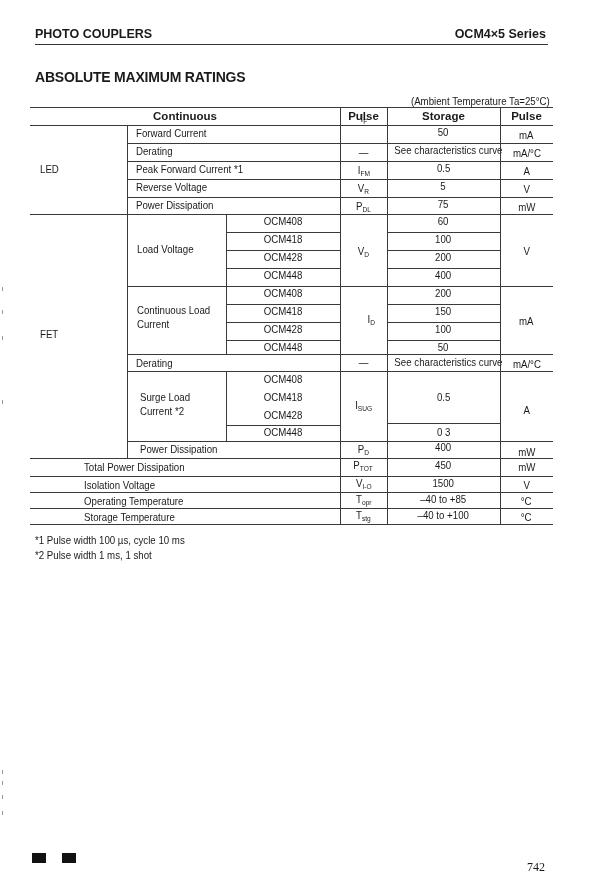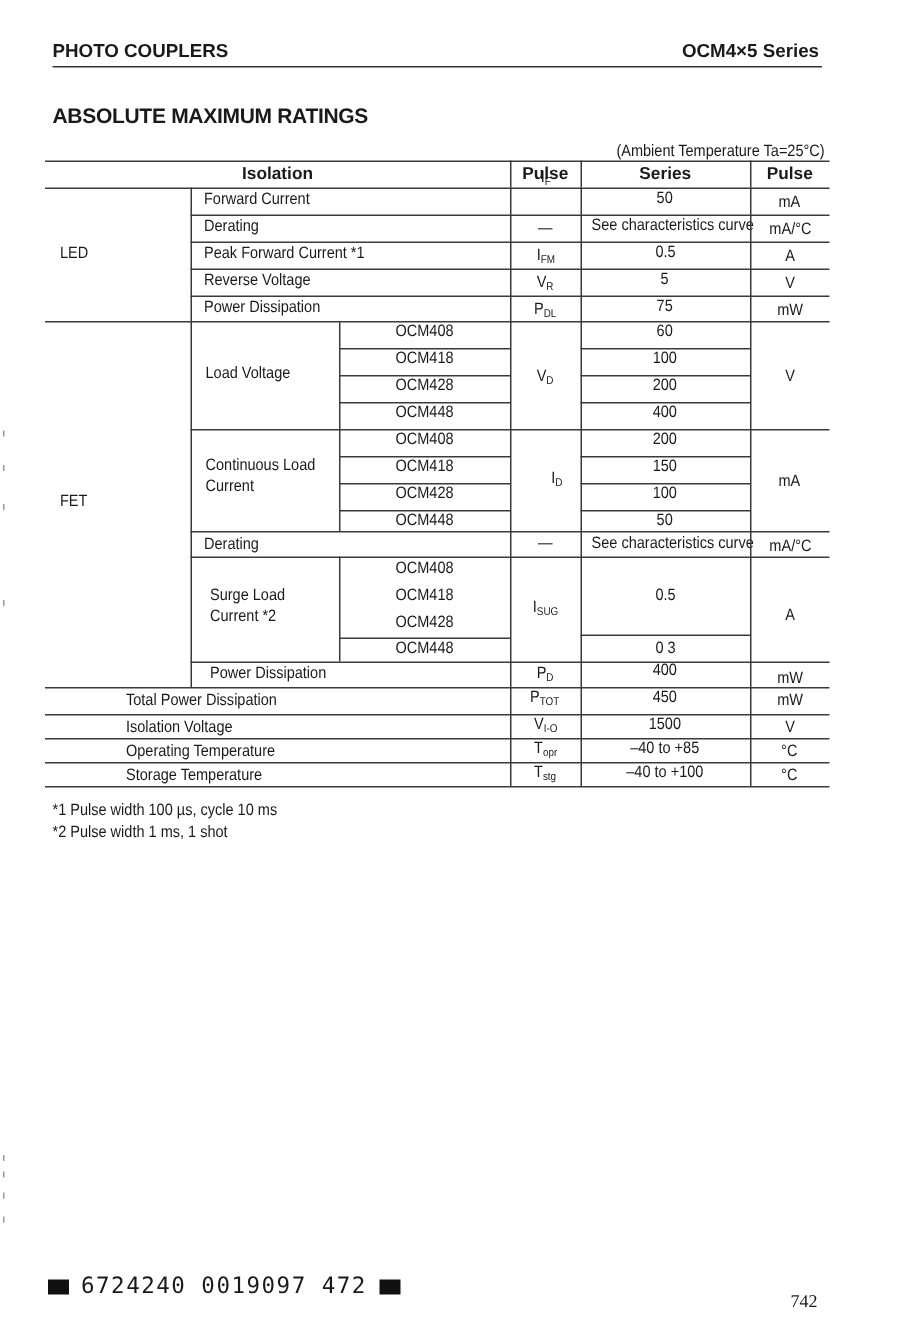--- a/index.html
+++ b/index.html
@@ -29,23 +29,23 @@
 
 <div class="hdr-left">PHOTO COUPLERS</div>
 <div class="hdr-right">OCM4×5 Series</div>
 <div class="hdr-rule"></div>
 
 <div class="section-title">ABSOLUTE MAXIMUM RATINGS</div>
 <div class="ambient">(Ambient Temperature  Ta=25°C)</div>
 
 <div id="ratings-table">
     <div class="hl" style="left:30px;top:107px;width:523px"></div>
-    <div class="th" style="left:30px;width:310px;top:110px">Isolation</div>
+    <div class="th" style="left:30px;width:310px;top:110px">Continuous</div>
     <div class="th" style="left:340px;width:47px;top:110px">Pulse</div>
-    <div class="th" style="left:387px;width:113px;top:110px">Series</div>
+    <div class="th" style="left:387px;width:113px;top:110px">Storage</div>
     <div class="th" style="left:500px;width:53px;top:110px">Pulse</div>
     <div class="vl" style="left:340px;top:107px;height:18px"></div>
     <div class="vl" style="left:387px;top:107px;height:18px"></div>
     <div class="vl" style="left:500px;top:107px;height:18px"></div>
     <div class="hl" style="left:30px;top:125px;width:523px"></div>
     <div class="t" style="left:136px;top:127px">Forward Current</div>
     <div class="tc" style="left:340px;width:47px;top:112px"><span class="inner">I<sub>F</sub></span></div>
     <div class="tc" style="left:387px;width:113px;top:126px"><span class="inner">50</span></div>
     <div class="tc" style="left:500px;width:53px;top:129px"><span class="inner">mA</span></div>
     <div class="hl" style="left:127px;top:143px;width:426px"></div>
@@ -173,15 +173,15 @@
 <div class="tick" style="top:287px"></div>
 <div class="tick" style="top:310px"></div>
 <div class="tick" style="top:336px"></div>
 <div class="tick" style="top:400px"></div>
 <div class="tick" style="top:770px"></div>
 <div class="tick" style="top:781px"></div>
 <div class="tick" style="top:795px"></div>
 <div class="tick" style="top:811px"></div>
 
 <div class="barcode">
-  <span class="blk"></span><span>6724240 0019097 472</span><span class="blk"></span>
+  <span class="blk"></span><span class="blk"></span>
 </div>
 <div class="pageno">742</div>
 
 </body></html>

